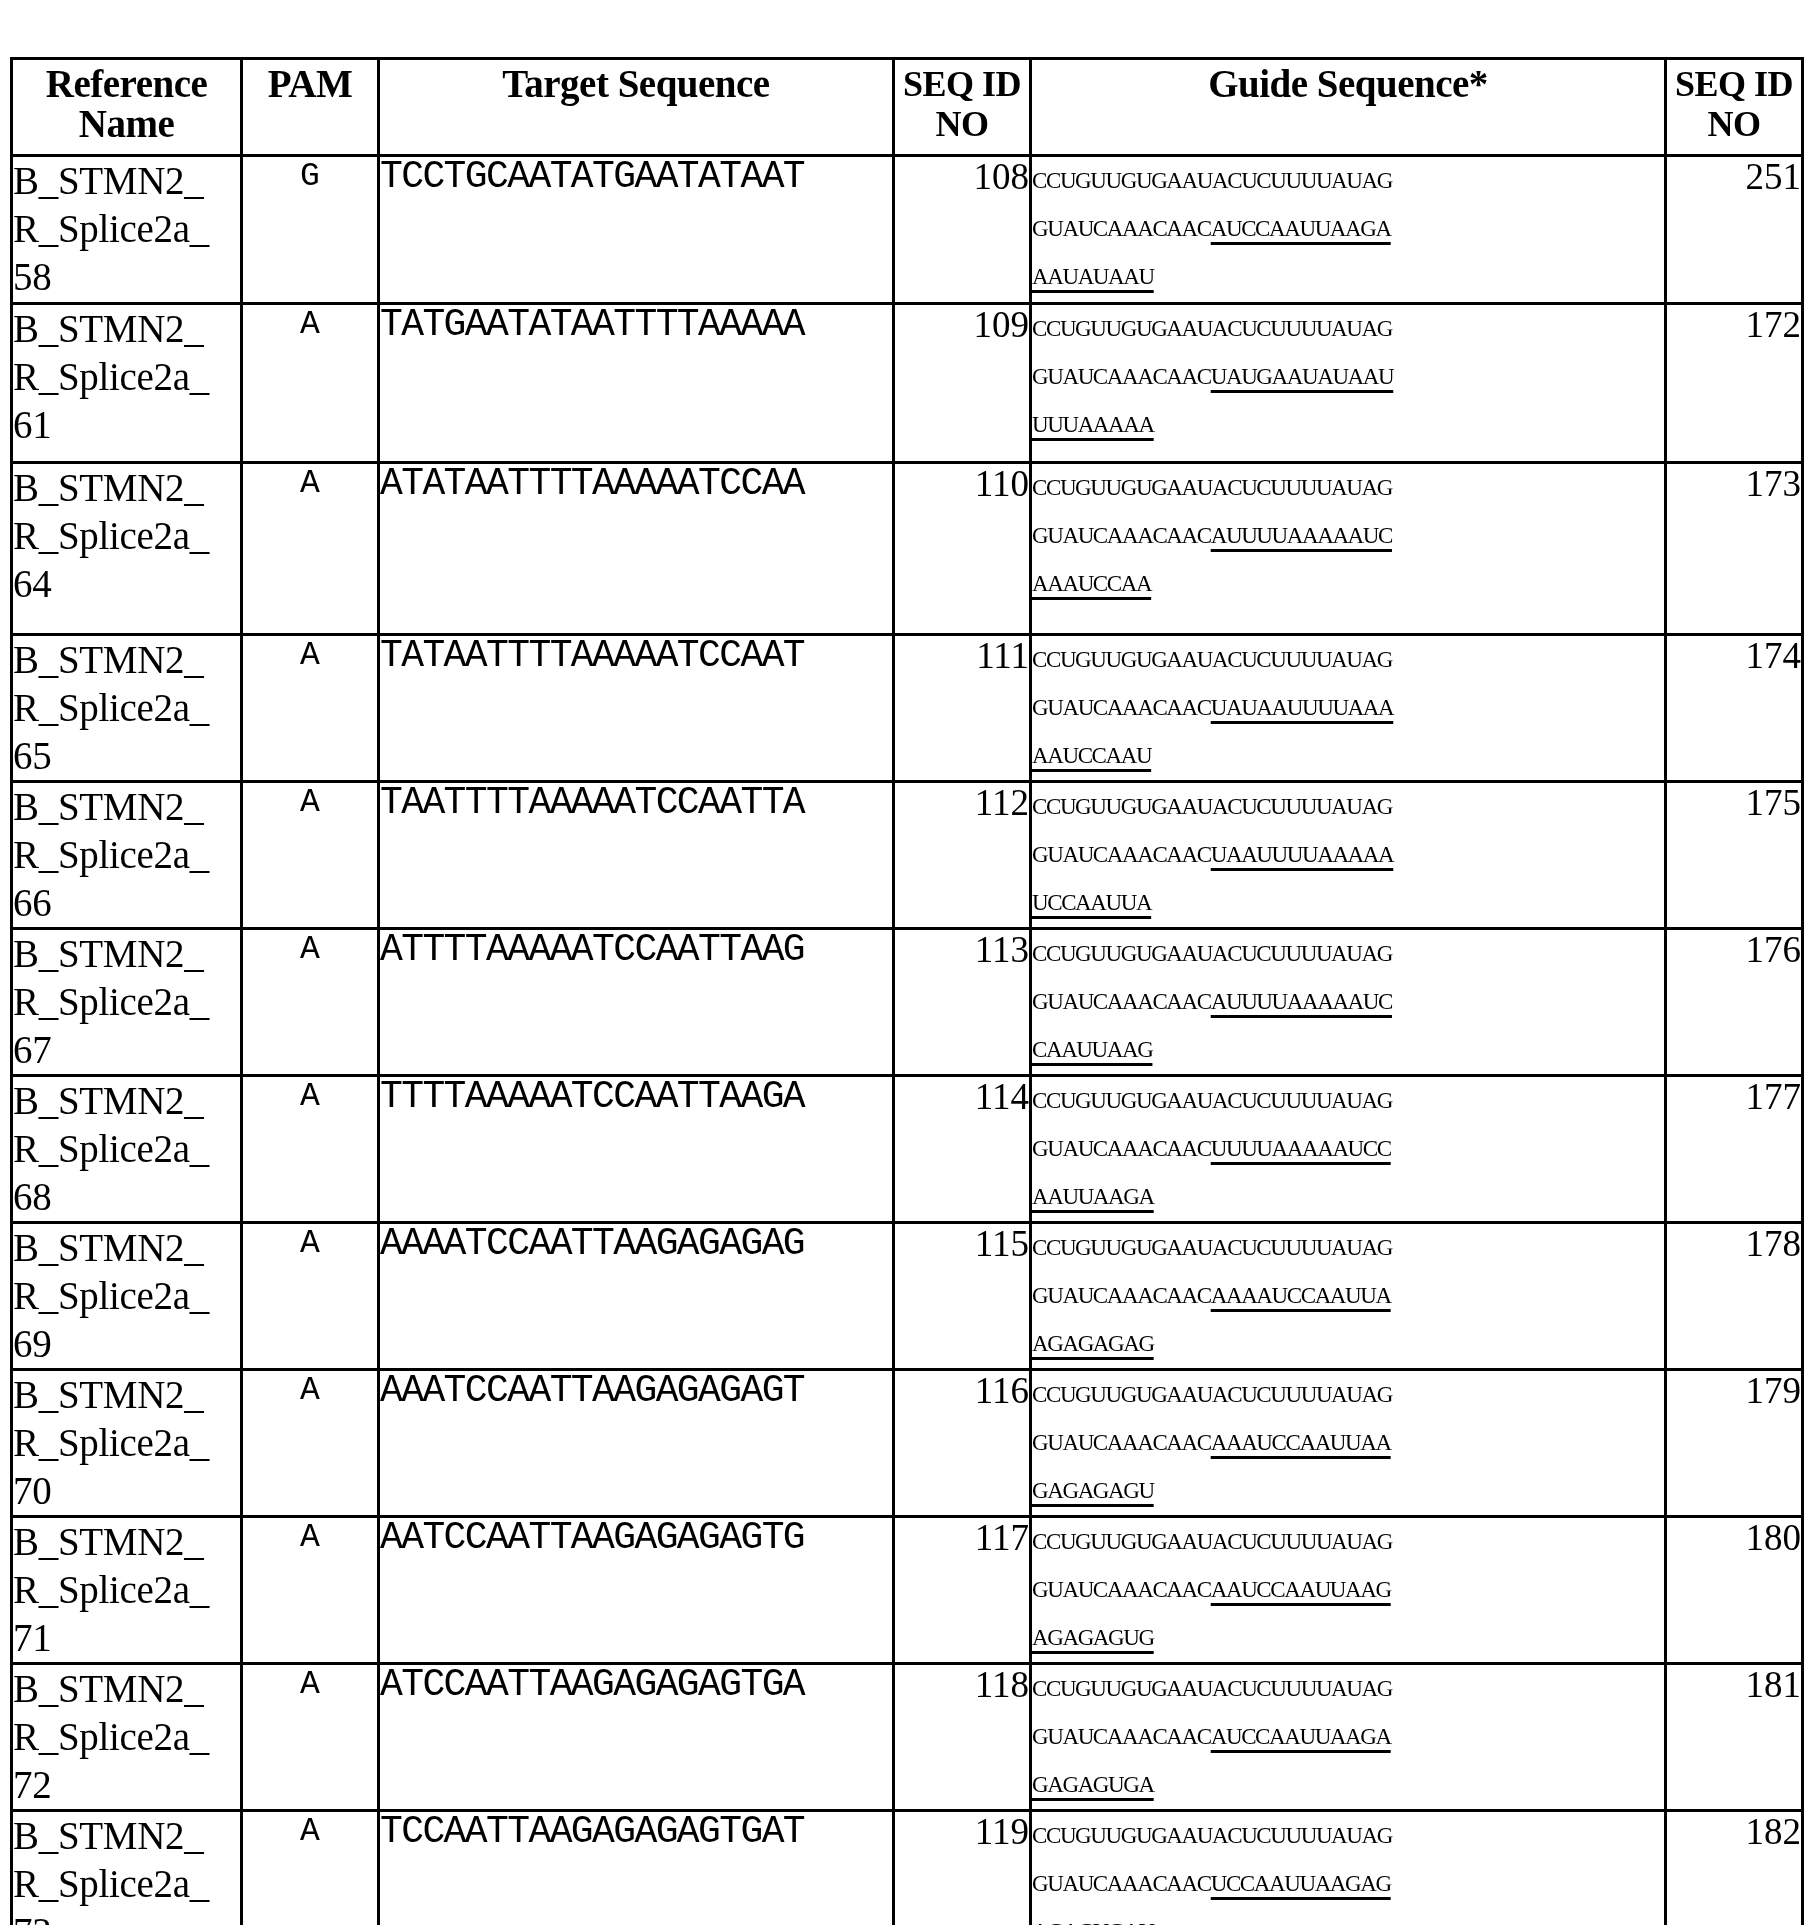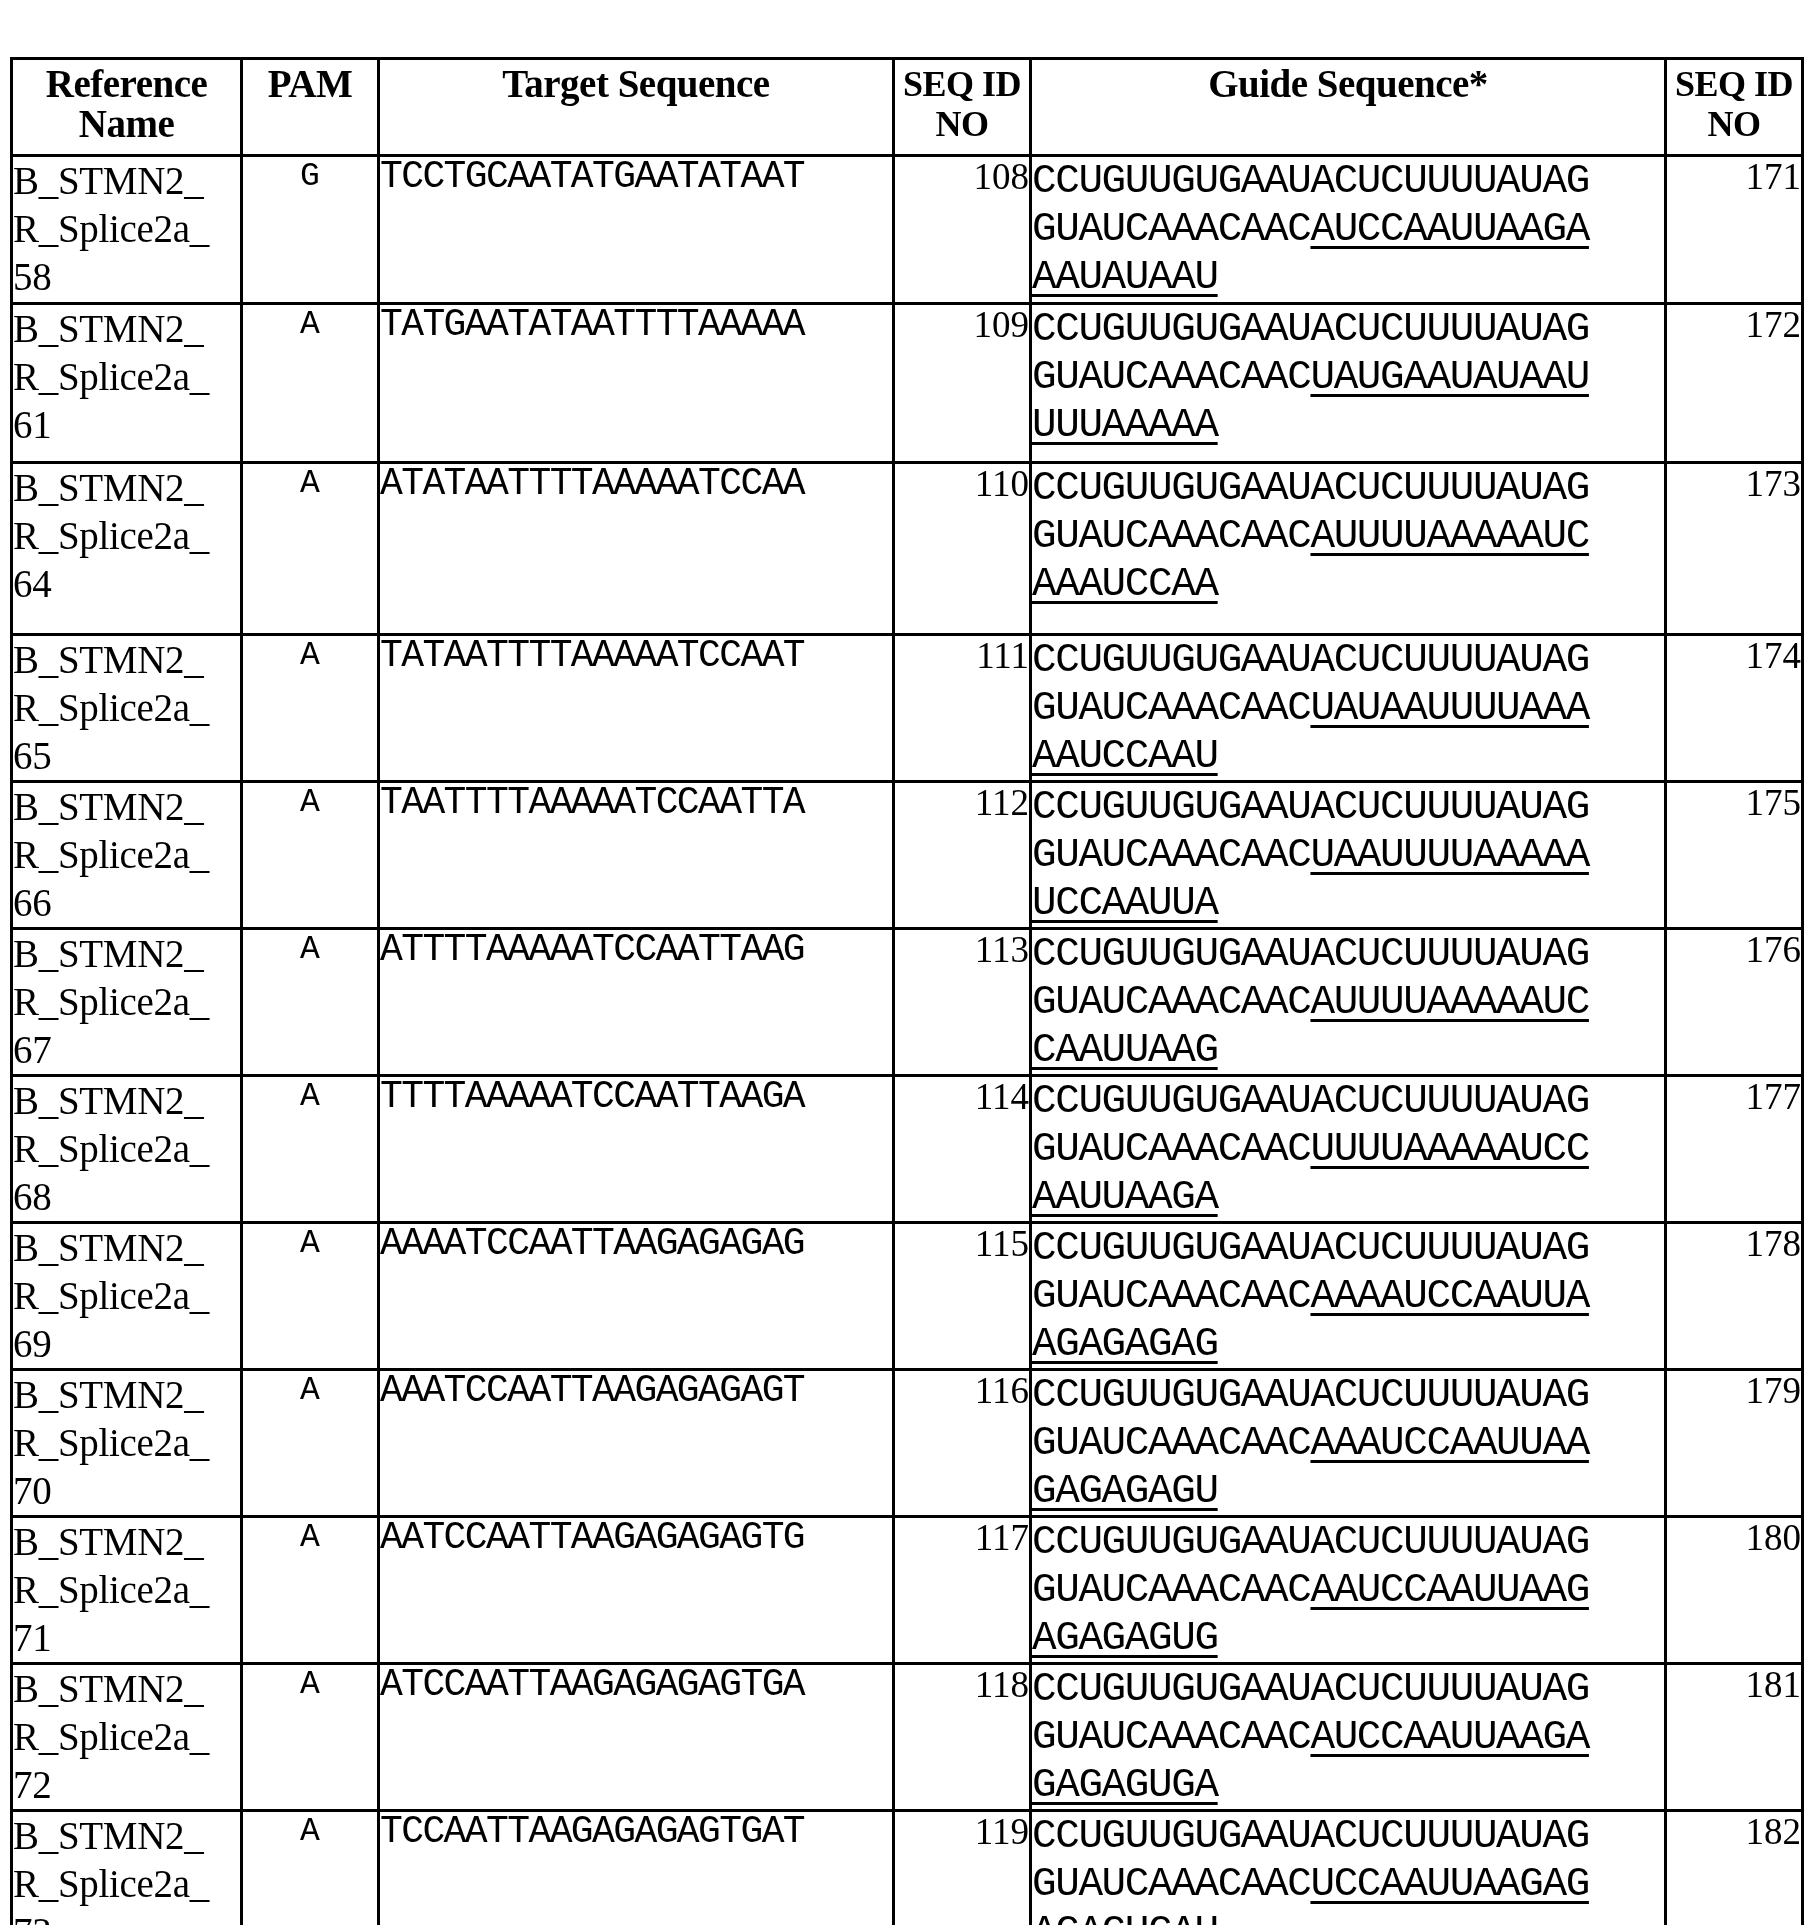--- a/index.html
+++ b/index.html
@@ -67,22 +67,22 @@
     overflow: hidden;
   }
   td.seqid {
     font-family: "Liberation Serif", serif;
     font-size: 37px;
     text-align: right;
     padding-top: 6px;
     line-height: 40px;
   }
   td.guide {
-    font-family: Liberation Mono, monospace;
-    font-size: 41px;
+    font-family: Liberation Serif, serif;
+    font-size: 23px;
     line-height: 48px;
     padding: 4px 0 0 5px;
     letter-spacing: -1.4px;
   }
   td.guide .gline {
     display: block;
     white-space: nowrap;
     height: 48px;
   }
   td.guide u {
@@ -128,21 +128,21 @@
       <div>58</div>
     </td>
     <td class="pam">G</td>
     <td class="target">TCCTGCAATATGAATATAAT</td>
     <td class="seqid">108</td>
     <td class="guide">
       <span class="gline">CCUGUUGUGAAUACUCUUUUAUAG</span>
       <span class="gline"><span>GUAUCAAACAAC</span><u>AUCCAAUUAAGA</u></span>
       <span class="gline"><u>AAUAUAAU</u></span>
     </td>
-    <td class="seqid">171</td>
+    <td class="seqid">251</td>
   </tr>
 
   <tr class="data-row" style="height: 159px;">
     <td class="ref-name">
       <div>B_STMN2_</div>
       <div>R_Splice2a_</div>
       <div>61</div>
     </td>
     <td class="pam">A</td>
     <td class="target">TATGAATATAATTTTAAAAA</td>

